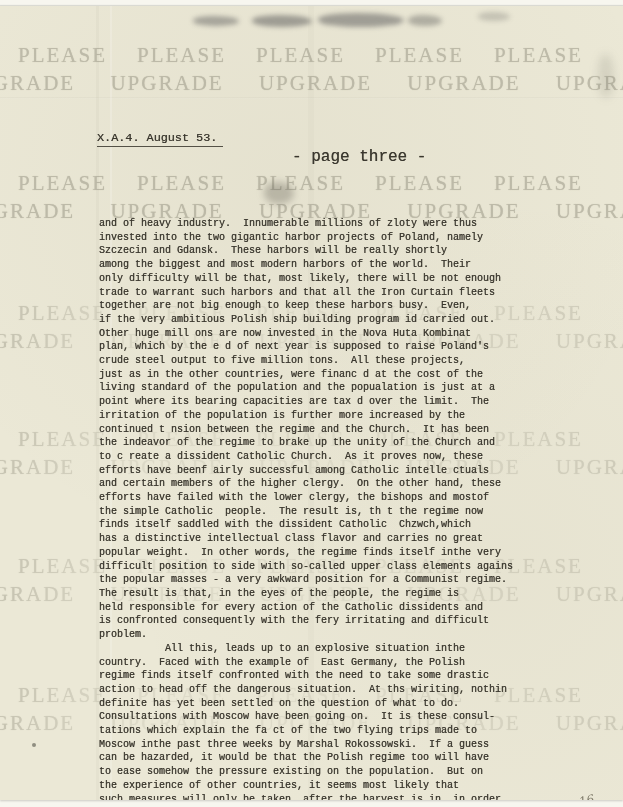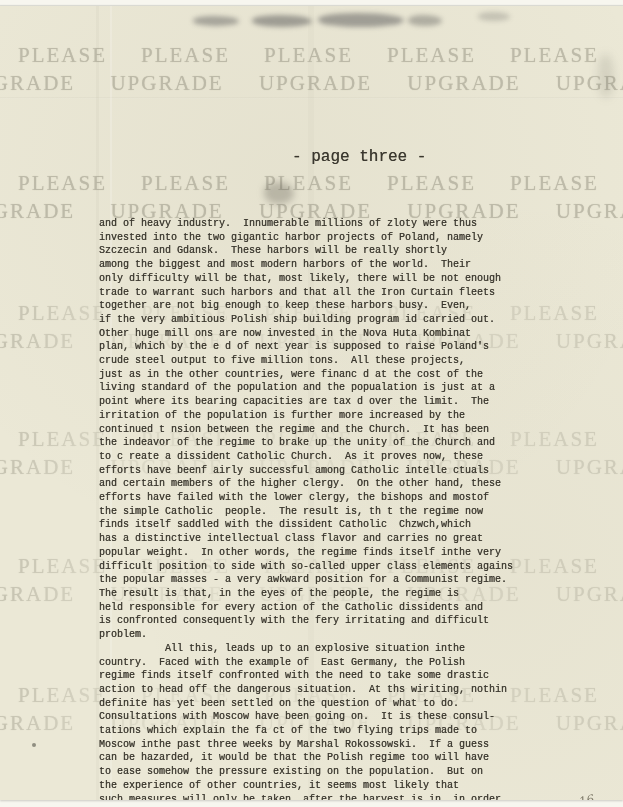--- a/index.html
+++ b/index.html
@@ -24,21 +24,21 @@
   .crease-h{position:absolute;left:0;right:0;top:91px;height:2px;
     background:linear-gradient(180deg, rgba(90,85,60,0.06), rgba(255,255,255,0.12));}
   .streak-v1{position:absolute;top:0;bottom:0;left:96px;width:3px;background:rgba(90,85,60,0.035);}
   .streak-v2{position:absolute;top:0;bottom:0;left:110px;width:2px;background:rgba(255,255,255,0.18);}
   .streak-v3{position:absolute;top:0;bottom:0;left:308px;width:6px;background:rgba(90,85,60,0.025);}
 
   
   .wm-row{position:absolute;left:0;right:0;color:#8f8c7b;
     font-family:"Liberation Serif", serif;pointer-events:none;}
   .wm-line{display:flex;justify-content:space-between;height:27px;line-height:27px;}
-  .wm-please{padding:0 24px 0 18px;font-size:21px;letter-spacing:2px;}
+  .wm-please{padding:0 40px 0 18px;font-size:21px;letter-spacing:2px;}
   .wm-upgrade{margin:1px -46px 0 -38px;font-size:21px;letter-spacing:2px;}
   .wm-strong{opacity:.48;}
   .wm-weak{opacity:.42;
     -webkit-mask-image:linear-gradient(90deg, rgba(0,0,0,.95) 0%, rgba(0,0,0,.35) 22%, rgba(0,0,0,.28) 55%, rgba(0,0,0,.7) 100%);
     mask-image:linear-gradient(90deg, rgba(0,0,0,.95) 0%, rgba(0,0,0,.35) 22%, rgba(0,0,0,.28) 55%, rgba(0,0,0,.7) 100%);}
   .wm-row span{text-shadow:0 0 1px rgba(143,140,123,0.8);}
 
   
   .smudge{position:absolute;border-radius:45% 55% 50% 50%;filter:blur(2.5px);}
   .sm-a{left:193px;top:10px;width:46px;height:10px;background:rgba(68,68,70,0.40);}
@@ -179,20 +179,21 @@
 
   <div class="smudge sm-a"></div>
   <div class="smudge sm-b"></div>
   <div class="smudge sm-c"></div>
   <div class="smudge sm-d"></div>
   <div class="smudge sm-e"></div>
   <div class="smudge sm-f"></div>
   <div class="smudge sm-g"></div>
   <div class="dot-a"></div>
 
+  <div class="typewriter doc-ref">X.A.4. August 53.</div>
   <div class="typewriter page-label">- page three -</div>
   <pre class="typewriter body-text">and of heavy industry.  Innumerable millions of zloty were thus
 invested into the two gigantic harbor projects of Poland, namely
 Szczecin and Gdansk.  These harbors will be really shortly
 among the biggest and most modern harbors of the world.  Their
 only difficulty will be that, most likely, there will be not enough
 trade to warrant such harbors and that all the Iron Curtain fleets
 together are not big enough to keep these harbors busy.  Even,
 if the very ambitious Polish ship building program id carried out.
 Other huge mill ons are now invested in the Nova Huta Kombinat

